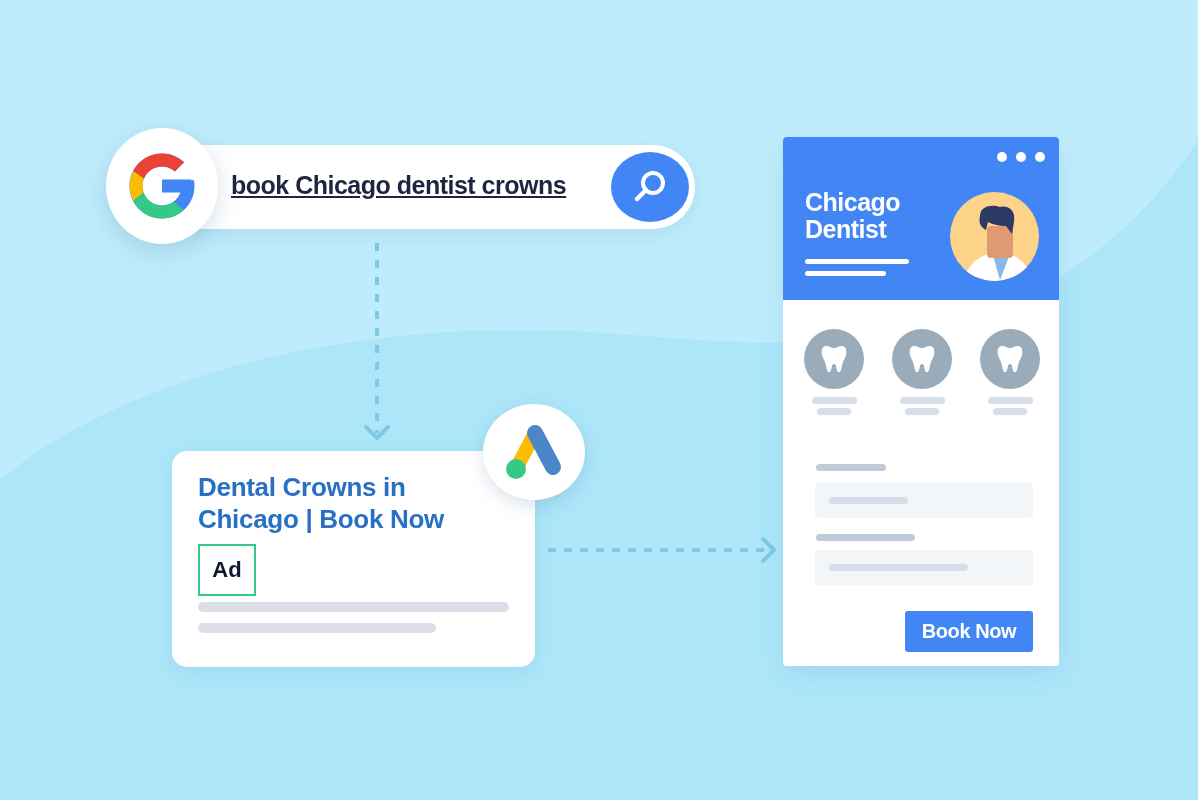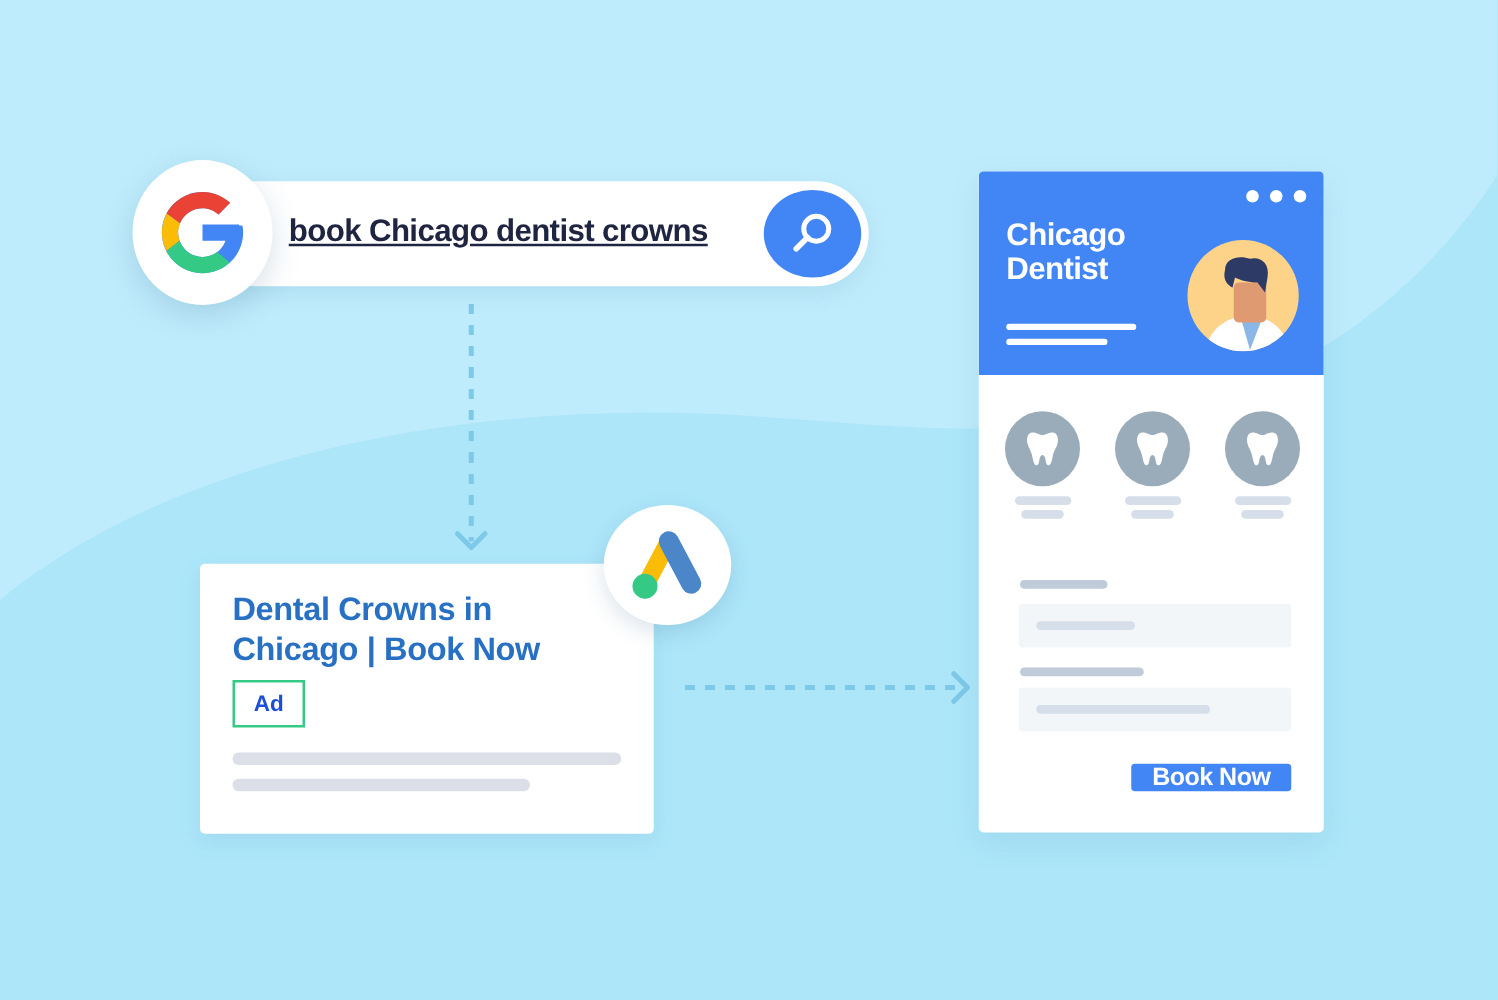--- a/index.html
+++ b/index.html
@@ -40,32 +40,32 @@
   }
   .arrow-down { position: absolute; left: 363px; top: 424px; }
   .dash-h {
     position: absolute; left: 548px; top: 548px; width: 222px; height: 4px;
     background: repeating-linear-gradient(to right, #7ec8e8 0 8px, transparent 8px 16px);
   }
   .arrow-right { position: absolute; left: 760px; top: 536px; }
 
   
   .ad-card {
-    position: absolute; left: 160px; top: 451px; width: 363px; height: 216px;
-    background: #fff; border-radius: 4px;
+    position: absolute; left: 172px; top: 451px; width: 363px; height: 216px;
+    background: #fff; border-radius: 15px;
     box-shadow: 0 6px 18px rgba(60,120,160,0.10);
   }
   .ad-title {
     position: absolute; left: 26px; top: 20px; width: 300px;
     font-size: 26px; font-weight: bold; color: #2870c4; line-height: 32px; letter-spacing: -0.3px;
   }
   .ad-badge {
-    position: absolute; left: 26px; top: 93px; width: 58px; height: 38px;
-    border: 2.5px solid #34c985; color: #1d4ed8;
-    font-size: 18px; font-weight: bold;
+    position: absolute; left: 26px; top: 93px; width: 58px; height: 52px;
+    border: 2.5px solid #34c985; color: #0f172a;
+    font-size: 22px; font-weight: bold;
     display: flex; align-items: center; justify-content: center;
   }
   .ad-url {
     position: absolute; left: 98px; top: 99px;
     font-size: 22px; font-weight: bold; color: #34c985; letter-spacing: -0.3px;
   }
   .ad-line1 { position: absolute; left: 26px; top: 151px; width: 311px; height: 10px; border-radius: 5px; background: #dcdfe7; }
   .ad-line2 { position: absolute; left: 26px; top: 172px; width: 238px; height: 10px; border-radius: 5px; background: #dcdfe7; }
   .gads-circle {
     position: absolute; left: 483px; top: 404px; width: 102px; height: 96px;
@@ -77,41 +77,41 @@
   
   .lp-card {
     position: absolute; left: 783px; top: 137px; width: 276px; height: 529px;
     background: #fff; border-radius: 4px; overflow: hidden;
     box-shadow: 0 8px 24px rgba(60,120,160,0.12);
   }
   .lp-header { position: absolute; left: 0; top: 0; width: 276px; height: 163px; background: #4285f4; }
   .lp-dots { position: absolute; right: 14px; top: 15px; display: flex; gap: 9px; cursor: pointer; }
   .lp-dots span { width: 10px; height: 10px; background: #fff; border-radius: 50%; display: block; }
   .lp-title {
-    position: absolute; left: 22px; top: 38px; width: 140px;
+    position: absolute; left: 22px; top: 52px; width: 140px;
     color: #fff; font-size: 25px; font-weight: bold; line-height: 27px; letter-spacing: -0.5px;
   }
   .lp-hline1 { position: absolute; left: 22px; top: 122px; width: 104px; height: 5px; background: #fff; border-radius: 3px; }
   .lp-hline2 { position: absolute; left: 22px; top: 134px; width: 81px; height: 5px; background: #fff; border-radius: 3px; }
   .avatar { position: absolute; left: 167px; top: 55px; width: 89px; height: 89px; border-radius: 50%; background: #fdd38a; overflow: hidden; }
 
   .service { position: absolute; top: 192px; width: 60px; }
   .service .circle {
     width: 60px; height: 60px; border-radius: 50%; background: #9aabba;
     display: flex; align-items: center; justify-content: center; cursor: pointer;
   }
   .service .l1 { margin: 8px auto 0; width: 45px; height: 7px; border-radius: 4px; background: #d6dee9; }
   .service .l2 { margin: 4px auto 0; width: 34px; height: 7px; border-radius: 4px; background: #d6dee9; }
 
   .form-label { position: absolute; left: 33px; height: 7px; border-radius: 4px; background: #c0cbd9; }
   .form-input { position: absolute; left: 32px; width: 218px; height: 35px; background: #f3f6f8; border-radius: 3px; cursor: text; }
   .form-input .ph { position: absolute; left: 14px; top: 14px; height: 7px; border-radius: 4px; background: #d6dee9; }
 
   .book-btn {
-    position: absolute; left: 122px; top: 474px; width: 128px; height: 22px;
+    position: absolute; left: 122px; top: 474px; width: 128px; height: 41px;
     background: #4285f4; color: #fff; border-radius: 3px;
     font-size: 20px; font-weight: bold; letter-spacing: -0.4px;
     display: flex; align-items: center; justify-content: center; cursor: pointer;
   }
 </style>
 </head>
 <body>
 
 <svg class="bg-wave" viewBox="0 0 1198 800">
   <rect width="1198" height="800" fill="#ade6f9"></rect>

